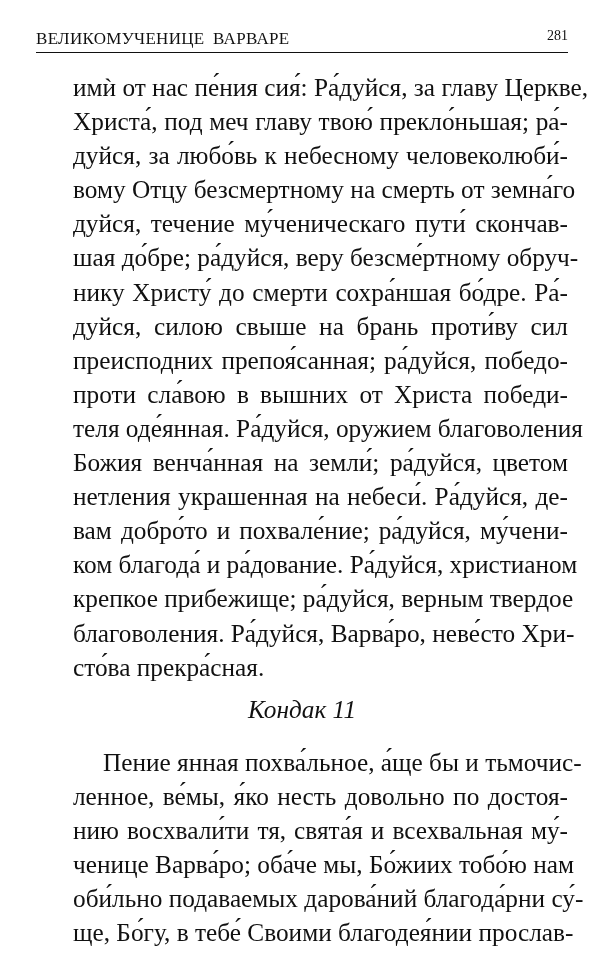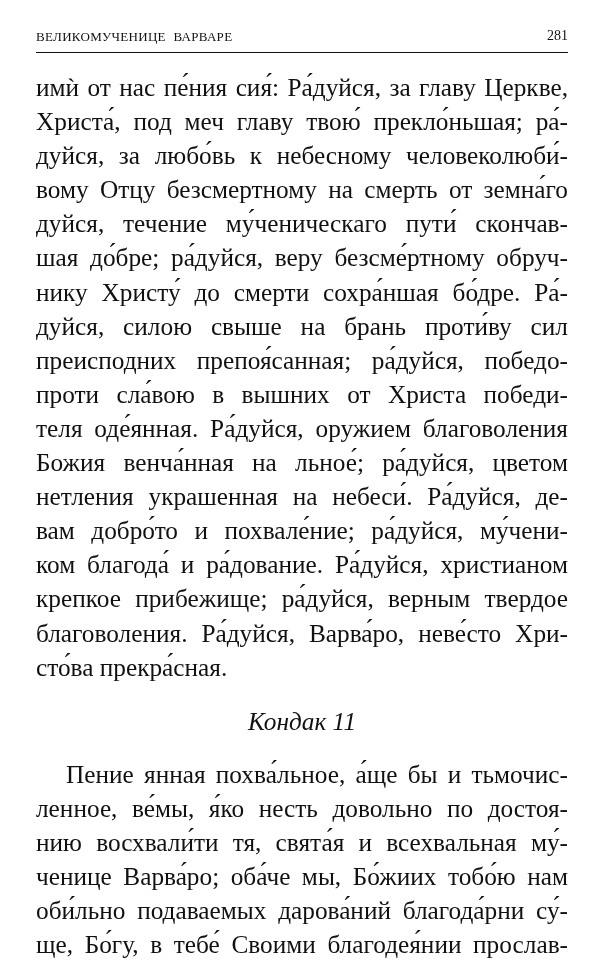--- a/index.html
+++ b/index.html
@@ -26,21 +26,21 @@
       top: 28px;
       width: 532px;
       height: 24px;
       border-bottom: 1.5px solid #111;
       font-family: "Liberation Serif", serif;
     }
     .running-title {
       position: absolute;
       left: 0;
       top: 1px;
-      font-size: 13px;
+      font-size: 17px;
       letter-spacing: 0.3px;
       word-spacing: 4px;
     }
     .page-number {
       position: absolute;
       right: 0;
       top: 0;
       font-size: 14px;
     }
     .body-text {
@@ -51,34 +51,35 @@
       font-family: "Liberation Serif", serif;
       font-size: 25.3px;
       line-height: 34.1px;
     }
     .line {
       display: block;
       white-space: nowrap;
       text-align: justify;
       text-align-last: justify;
       height: 34.1px;
+      margin-left: 37px;
     }
     .line.last {
       text-align: center;
       text-align-last: left;
     }
     .line.indent {
       padding-left: 30px;
     }
     .heading {
       display: block;
       text-align: center;
       font-style: italic;
       font-size: 25.3px;
-      margin-top: 20px;
+      margin-top: 8px;
       margin-bottom: 19px;
       height: 34px;
     }
   </style>
 </head>
 <body>
 
 <div class="page">
   <div class="running-head">
     <span class="running-title">ВЕЛИКОМУЧЕНИЦЕ ВАРВАРЕ</span>
@@ -91,21 +92,21 @@
       <span class="line">Христа́, под меч главу твою́ прекло́ньшая; ра́-</span>
       <span class="line">дуйся, за любо́вь к небесному человеколюби́-</span>
       <span class="line">вому Отцу безсмертному на смерть от земна́го</span>
       <span class="line">дуйся, течение му́ченическаго пути́ скончав-</span>
       <span class="line">шая до́бре; ра́дуйся, веру безсме́ртному обруч-</span>
       <span class="line">нику Христу́ до смерти сохра́ншая бо́дре. Ра́-</span>
       <span class="line">дуйся, силою свыше на брань проти́ву сил</span>
       <span class="line">преисподних препоя́санная; ра́дуйся, победо-</span>
       <span class="line">проти сла́вою в вышних от Христа победи-</span>
       <span class="line">теля оде́янная. Ра́дуйся, оружием благоволения</span>
-      <span class="line">Божия венча́нная на льное́; ра́дуйся, цветом</span>
+      <span class="line">Божия венча́нная на земли́; ра́дуйся, цветом</span>
       <span class="line">нетления украшенная на небеси́. Ра́дуйся, де-</span>
       <span class="line">вам добро́то и похвале́ние; ра́дуйся, му́чени-</span>
       <span class="line">ком благода́ и ра́дование. Ра́дуйся, христианом</span>
       <span class="line">крепкое прибежище; ра́дуйся, верным твердое</span>
       <span class="line">благоволения. Ра́дуйся, Варва́ро, неве́сто Хри-</span>
       <span class="line last">сто́ва прекра́сная.</span>
     </div>
 
     <span class="heading">Кондак 11</span>
 

